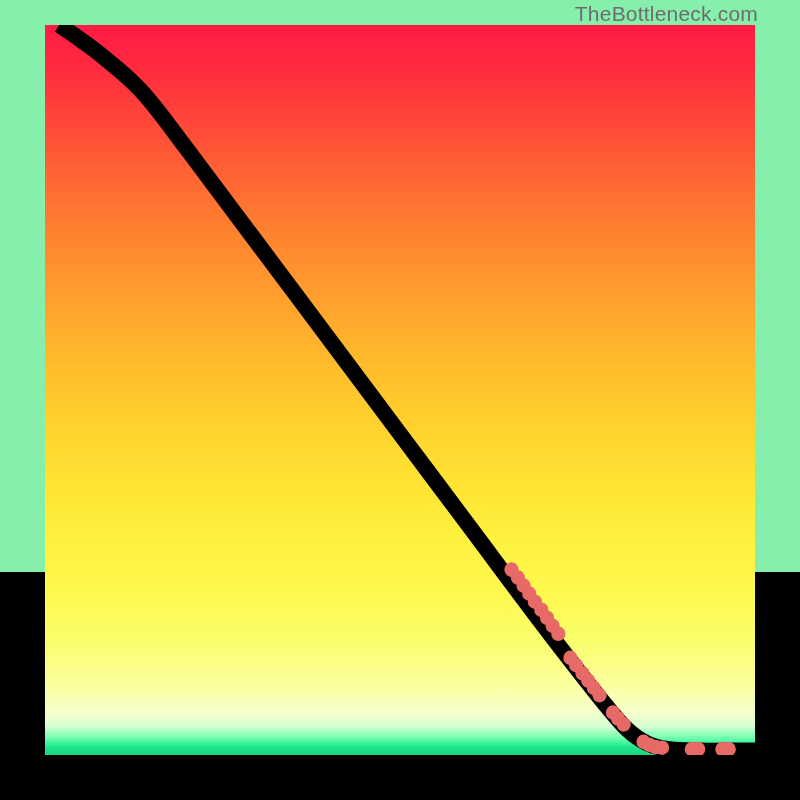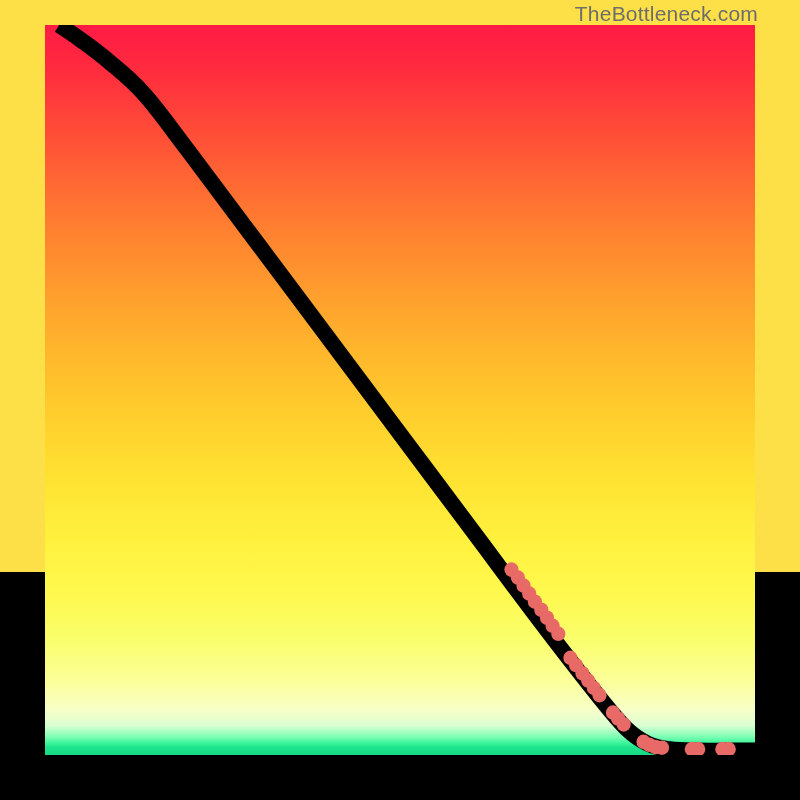--- a/index.html
+++ b/index.html
@@ -8,21 +8,21 @@
     width: 800px;
     height: 800px;
     overflow: hidden;
     background: #000;
     font-family: Arial, Helvetica, sans-serif;
   }
   .frame {
     position: relative;
     width: 800px;
     height: 572px;
-    background: #fde047;
+    background: #86efac;
   }
   .plot-area {
     position: absolute;
     left: 45px;
     top: 25px;
     width: 710px;
     height: 730px;
     background: linear-gradient(to bottom,
       #ff1b44 0%,
       #ff2b3e 6%,

